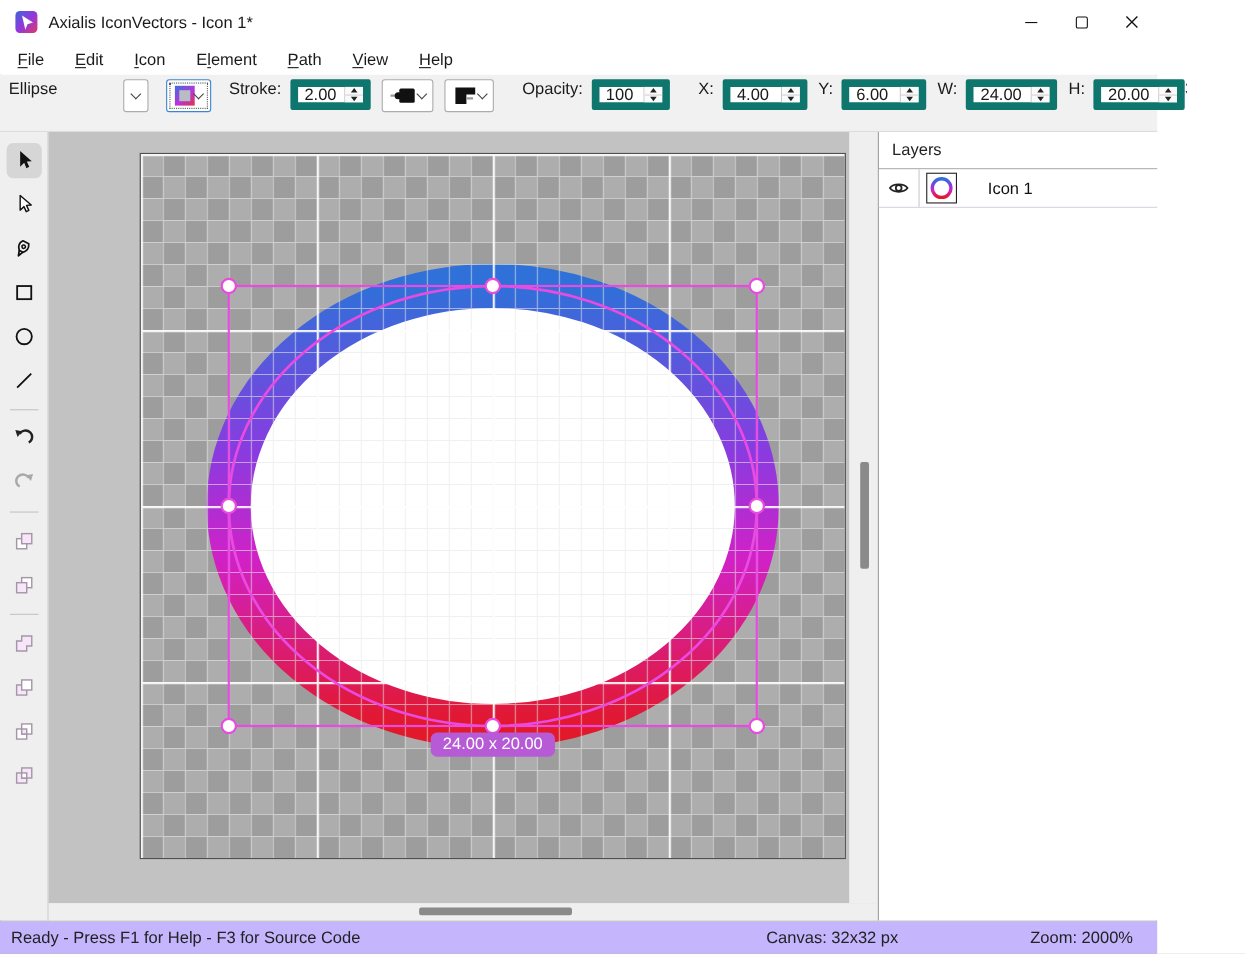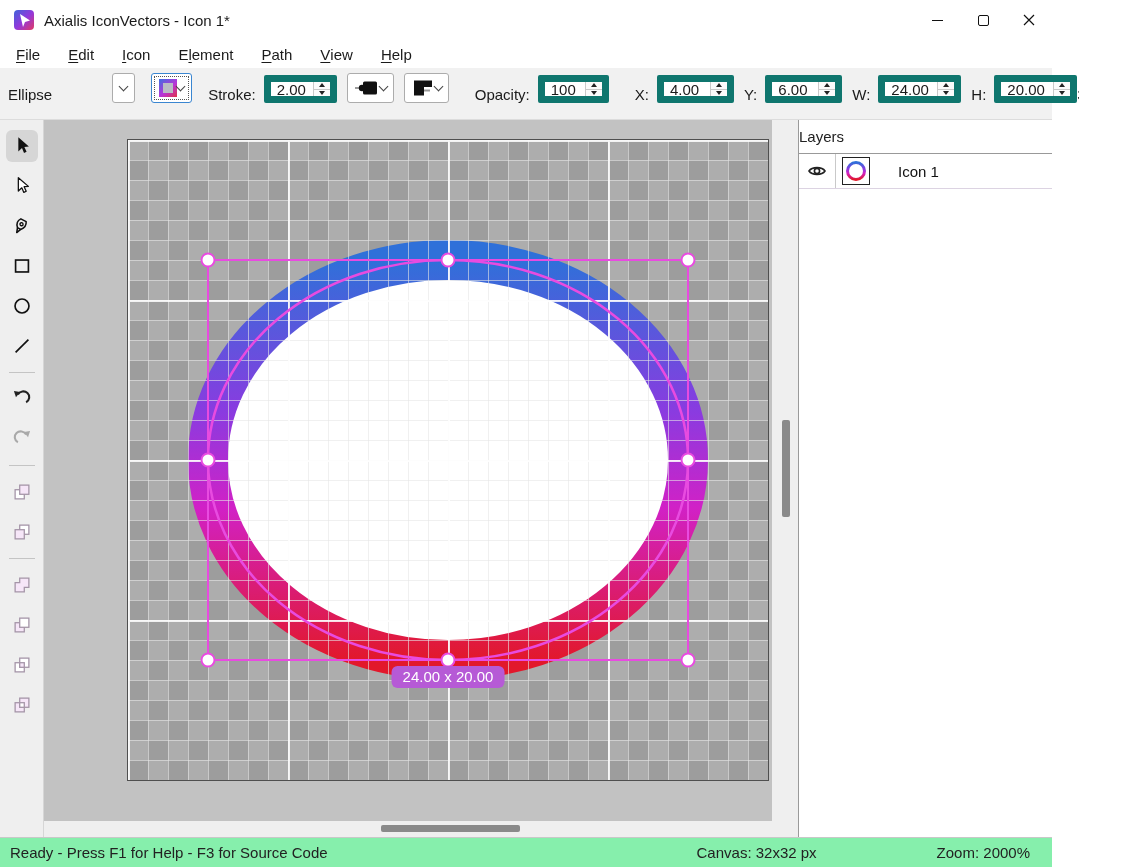--- a/index.html
+++ b/index.html
@@ -14,21 +14,21 @@
   .win-btn { width:46px; height:40px; display:flex; align-items:center; justify-content:center; background:transparent; border:none; }
   .min-glyph { width:11px; height:0; border-top:1.2px solid #111; display:block; }
   .max-glyph { width:11px; height:11px; border:1.2px solid #111; border-radius:2px; display:block; }
 
   
   .menubar { height:28px; display:flex; align-items:center; padding-left:2px; background:#fff; flex:0 0 auto; }
   .menu-item { padding:0 14px; height:28px; display:flex; align-items:center; color:#1a1a1a; cursor:default; }
   .menu-item .key { text-decoration:underline; text-underline-offset:2px; }
 
   
-  .toolbar { height:52px; background:#f1f1f1; border-bottom:1px solid #dcdcdc; display:flex; align-items:flex-end; padding:16px 8px; flex:0 0 auto; white-space:nowrap; }
+  .toolbar { height:52px; background:#f1f1f1; border-bottom:1px solid #dcdcdc; display:flex; align-items:flex-start; padding:4px 8px; flex:0 0 auto; white-space:nowrap; }
   .lbl { color:#1a1a1a; }
   .combo { height:30px; background:#fff; border:1px solid #acacac; border-radius:3px; display:flex; align-items:center; justify-content:space-between; padding:0 7px; }
   .combo.empty { width:44px; margin-left:60px; }
   .chev { width:7px; height:7px; border-right:1.8px solid #444; border-bottom:1.8px solid #444; transform:rotate(45deg); margin-top:-4px; flex:0 0 auto; }
   .color-combo { width:46px; margin-left:16px; border:1.5px solid #3a86d1; outline:1px dotted #555; outline-offset:-4px; }
   .swatch { width:18px; height:18px; background:linear-gradient(140deg,#3b6fe0 0%,#b835d8 55%,#e03248 100%); display:flex; align-items:center; justify-content:center; }
   .swatch-inner { width:10px; height:10px; background:#b9bcc4; }
   .icon-combo { width:57px; margin-left:10px; padding:0 6px; }
   .spin { height:28px; background:#fff; border:7px solid #0f766e; border-radius:2px; display:flex; align-items:stretch; }
   .spin .val { display:flex; align-items:center; padding:0 6px; }
@@ -50,32 +50,32 @@
 
   .workspace { position:relative; flex:1 1 auto; background:#c2c2c2; overflow:hidden; }
   .canvas-wrap { position:absolute; left:84px; top:20px; width:640px; height:640px; outline:1px solid #4f4f4f; }
   .size-badge { position:absolute; left:320px; top:526px; transform:translateX(-50%); background:#b65ad6; color:#fff; padding:2px 11px 3px; border-radius:6px; font-size:15px; white-space:nowrap; }
   .vtrack { position:absolute; right:0; top:0; height:701px; width:26px; background:#efefef; }
   .vthumb { position:absolute; left:10px; top:300px; width:8px; height:97px; background:#8a8a8a; border-radius:2px; }
   .htrack { position:absolute; left:0; right:0; bottom:0; height:16px; background:#efefef; }
   .hthumb { position:absolute; left:337px; top:4px; width:139px; height:7px; background:#8a8a8a; border-radius:2px; }
 
   .layers-panel { width:254px; background:#fff; border-left:1px solid #9a9a9a; flex:0 0 auto; display:flex; flex-direction:column; }
-  .layers-header { height:33px; display:flex; align-items:center; color:#222; }
+  .layers-header { height:33px; display:flex; align-items:center; padding-left:12px; color:#222; }
   .layer-rows { border-top:1px solid #999; }
   .layer-row { height:35px; display:flex; align-items:center; border-bottom:1px solid #dcd3e2; background:#fff; }
   .layer-row.selected { background:#e8d5f4; }
   .eye-cell { width:36px; display:flex; align-items:center; justify-content:center; align-self:stretch; background:transparent; border:none; }
   .layer-vsep { width:1px; align-self:stretch; background:#c9c9c9; }
   .thumb { width:28px; height:28px; border:1px solid #222; background:#fff; display:flex; align-items:center; justify-content:center; margin-left:6px; }
   .thumb.indent { margin-left:34px; }
   .layer-label { margin-left:28px; color:#111; }
 
   
-  .statusbar { height:30px; background:#86efac; border-top:1px solid #c8c8c8; display:flex; align-items:center; padding-left:10px; flex:0 0 auto; color:#222;text-align:center; }
+  .statusbar { height:30px; background:#c4b5fd; border-top:1px solid #c8c8c8; display:flex; align-items:center; padding-left:10px; flex:0 0 auto; color:#222;text-align:center; }
   .status-canvas { margin-left:auto; }
   .status-zoom { margin-left:120px; margin-right:22px; }
 </style>
 </head>
 <body>
 
 <svg width="0" height="0" style="position:absolute" aria-hidden="true">
   <defs>
     <linearGradient id="ringGrad" x1="0" y1="0" x2="0" y2="1">
       <stop offset="0" stop-color="#2f70d9"></stop>

